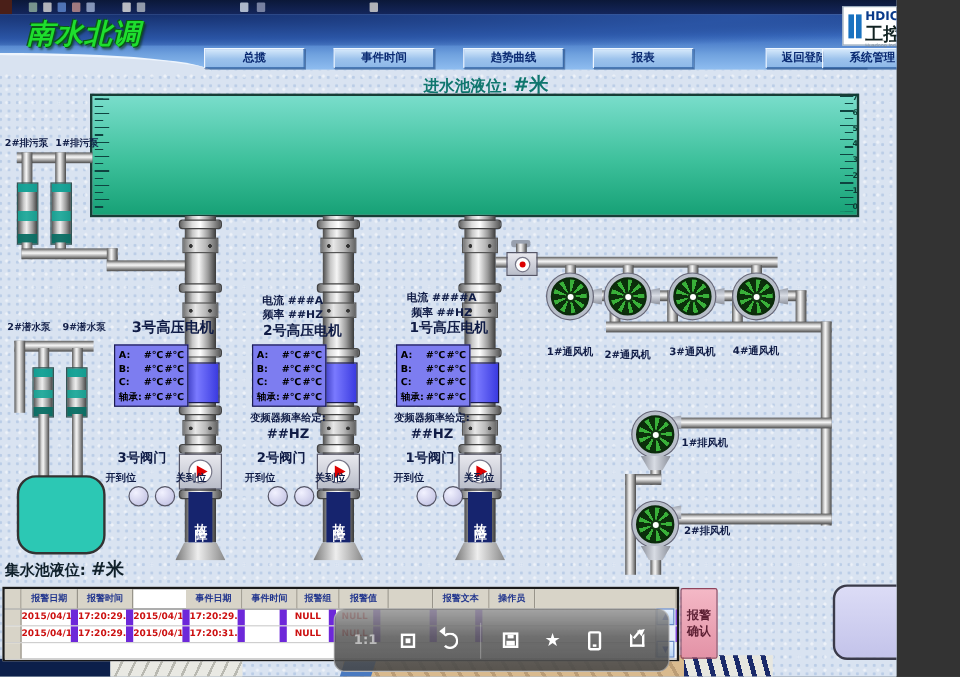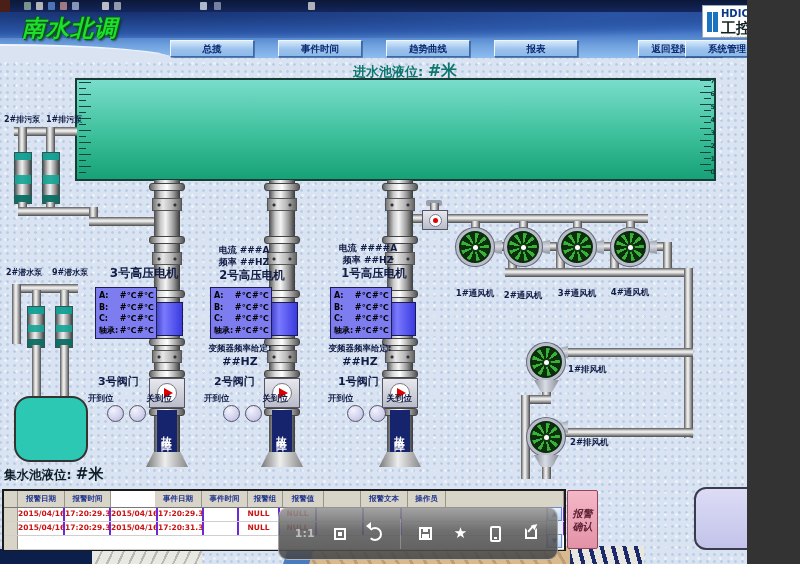--- a/index.html
+++ b/index.html
@@ -81,21 +81,21 @@
   .cone{background:linear-gradient(180deg,#9aa0ac,#d8dce4 45%,#8a8f9a);clip-path:polygon(0 18%,100% 0,100% 100%,0 82%);}
   .funnel{background:linear-gradient(90deg,#8a8f9a,#d8dce4 45%,#8a8f9a);clip-path:polygon(0 0,100% 0,72% 100%,28% 100%);}
   
   #sump{left:14px;top:396px;width:74px;height:66px;border-radius:16px;background:#2cc8b4;border:2px solid #333;box-sizing:border-box;}
   
   #alarmtable{left:2px;top:489px;width:564px;height:62px;background:#fff;border:2px solid #1a1a1a;box-sizing:border-box;z-index:2;}
   .thead{display:flex;height:16px;border-bottom:1px solid #777;}
   .th{border-right:1px solid #98948a;background:#d8d4c8;color:#22368e;font-size:7.5px;font-weight:bold;
     text-align:center;line-height:15px;box-sizing:border-box;flex:0 0 auto;overflow:hidden;white-space:nowrap;}
   .trow{display:flex;height:13px;border-bottom:1px solid #cfcfcf;}
-  .td{border-right:2px solid #6d28d9;color:#cc1111;font-size:7.5px;font-weight:bold;text-align:center;
+  .td{border-right:6px solid #6d28d9;color:#cc1111;font-size:7.5px;font-weight:bold;text-align:center;
     line-height:12px;box-sizing:border-box;flex:0 0 auto;overflow:hidden;white-space:nowrap;}
   .selcell{flex:0 0 14px;background:#d8d4c8;border-right:1px solid #98948a;box-sizing:border-box;}
   #tscroll{position:absolute;right:1px;top:16px;bottom:1px;width:16px;background:#e8eef8;border-left:1px solid #aab;}
   .sbtn{position:absolute;left:0;width:15px;height:14px;background:linear-gradient(180deg,#e8f2ff,#b8d4f4);
     border:1px solid #6a8cc8;box-sizing:border-box;color:#2a50c8;font-size:7px;text-align:center;line-height:12px;cursor:pointer;}
   
   #viewtb{left:278px;top:507px;width:280px;height:53px;border-radius:10px;z-index:6;
     background:linear-gradient(180deg,rgba(150,150,150,.88),rgba(95,95,95,.9) 45%,rgba(70,70,70,.88));
     border:1px solid rgba(220,220,220,.5);display:flex;align-items:center;justify-content:space-around;padding:0 8px;box-sizing:border-box;}
   .tbi{position:relative;width:22px;height:22px;display:flex;align-items:center;justify-content:center;cursor:pointer;}
@@ -111,21 +111,21 @@
   .ic-phone{width:11px;height:16px;border:2px solid #fff;border-radius:2px;box-sizing:border-box;position:relative;}
   .ic-phone::after{content:"";position:absolute;left:50%;bottom:1px;width:3px;height:2px;margin-left:-1.5px;background:#fff;}
   .ic-share{width:12px;height:11px;border:2px solid #fff;border-top-color:transparent;box-sizing:border-box;position:relative;}
   .ic-share::before{content:"";position:absolute;left:3px;top:-6px;width:2px;height:9px;background:#fff;transform:rotate(40deg);}
   .ic-share::after{content:"";position:absolute;right:-3px;top:-7px;border-left:6px solid #fff;border-top:3px solid transparent;border-bottom:3px solid transparent;transform:rotate(-40deg);}
   .ic-one{color:rgba(255,255,255,.55);font-size:11px;font-weight:bold;}
   
   #ackbtn{left:567px;top:490px;width:31px;height:59px;border-radius:2px;z-index:3;
     background:linear-gradient(180deg,#f4b8c6,#e392a6);border:1px solid #91445c;box-sizing:border-box;
     color:#5c1f33;font-size:10px;font-weight:bold;display:flex;align-items:center;justify-content:center;cursor:pointer;}
-  #ackbtn div{width:32px;text-align:center;line-height:13px;word-break:break-all;font-style:italic;}
+  #ackbtn div{width:32px;text-align:center;line-height:13px;word-break:break-all;}
   .lavpanel{top:487px;height:63px;border-radius:12px;z-index:3;box-sizing:border-box;
     background:linear-gradient(180deg,#dcdcf6,#c3c3ea);border:2px solid #3a3a4a;}
   #ime{left:756px;top:495px;width:36px;height:17px;background:#fff;border:1px solid #99a;z-index:8;
     display:flex;align-items:center;gap:1px;padding:0 1px;box-sizing:border-box;}
   #imes{width:14px;height:14px;background:#e03a1a;color:#fff;font-weight:bold;font-size:11px;border-radius:3px;text-align:center;line-height:14px;}
   #imezh{flex:1;color:#1a50c8;font-size:11px;font-weight:bold;text-align:center;line-height:14px;}
   
   #winborder{left:789px;top:40px;width:11px;height:518px;background:linear-gradient(90deg,#3a6cc0,#16306e);}
   #winthumb{left:791px;top:242px;width:7px;height:30px;background:#c8d0dc;border-radius:3px;}
   .bstrip{z-index:1;}

